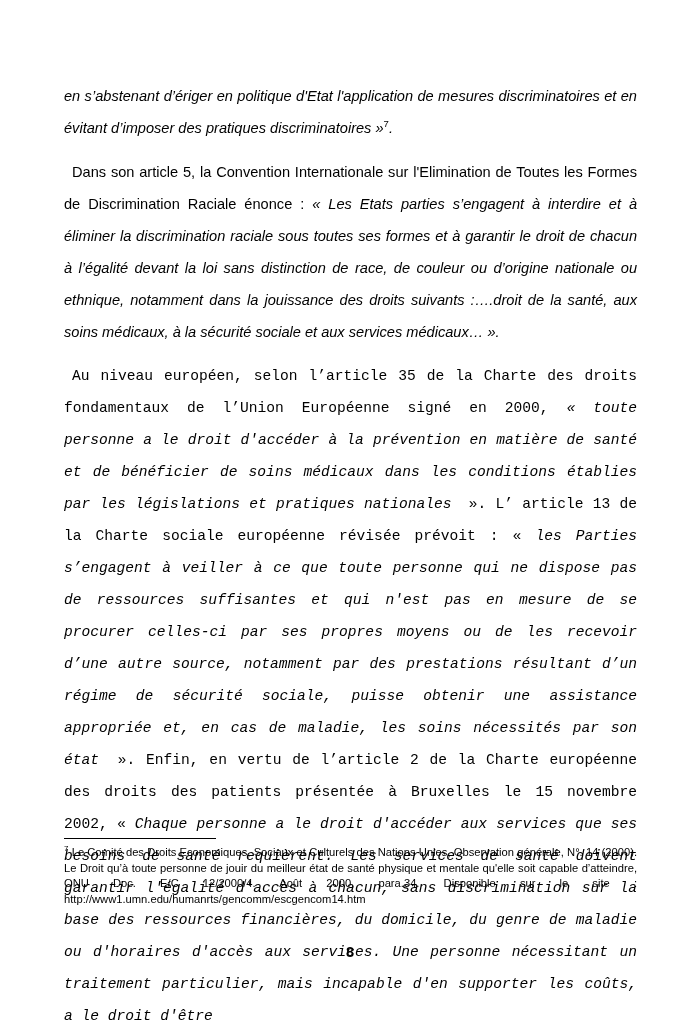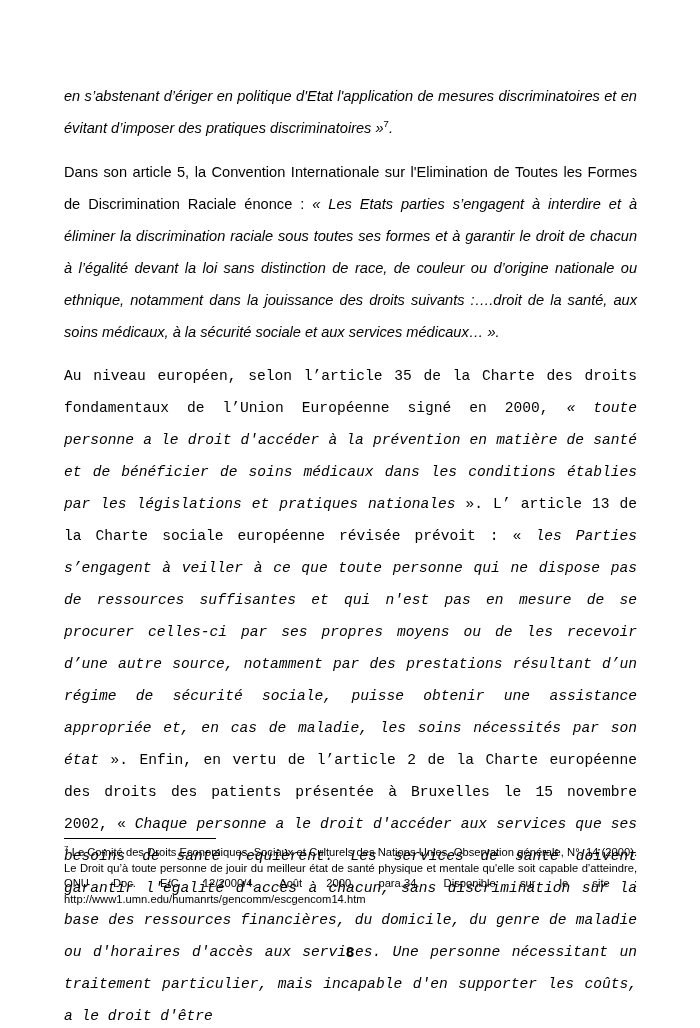--- a/index.html
+++ b/index.html
@@ -34,21 +34,21 @@
     margin: 0 0 12px 0;
     font-size: 14.6px;
     line-height: 32px;
     text-align: justify;
     text-justify: inter-word;
     hyphens: none;
     word-spacing: 0px;
   }
   p.para:last-child { margin-bottom: 0; font-family: Liberation Mono, monospace; }
   .it { font-style: italic; }
-  .rm { font-style: normal; }
+  .rm { font-style: normal; margin-left: 8px; }
   sup.fnref {
     font-size: 9.5px;
     vertical-align: super;
     line-height: 0;
     font-style: normal;
   }
   
   .footnote-area {
     position: absolute;
     left: 64px;

